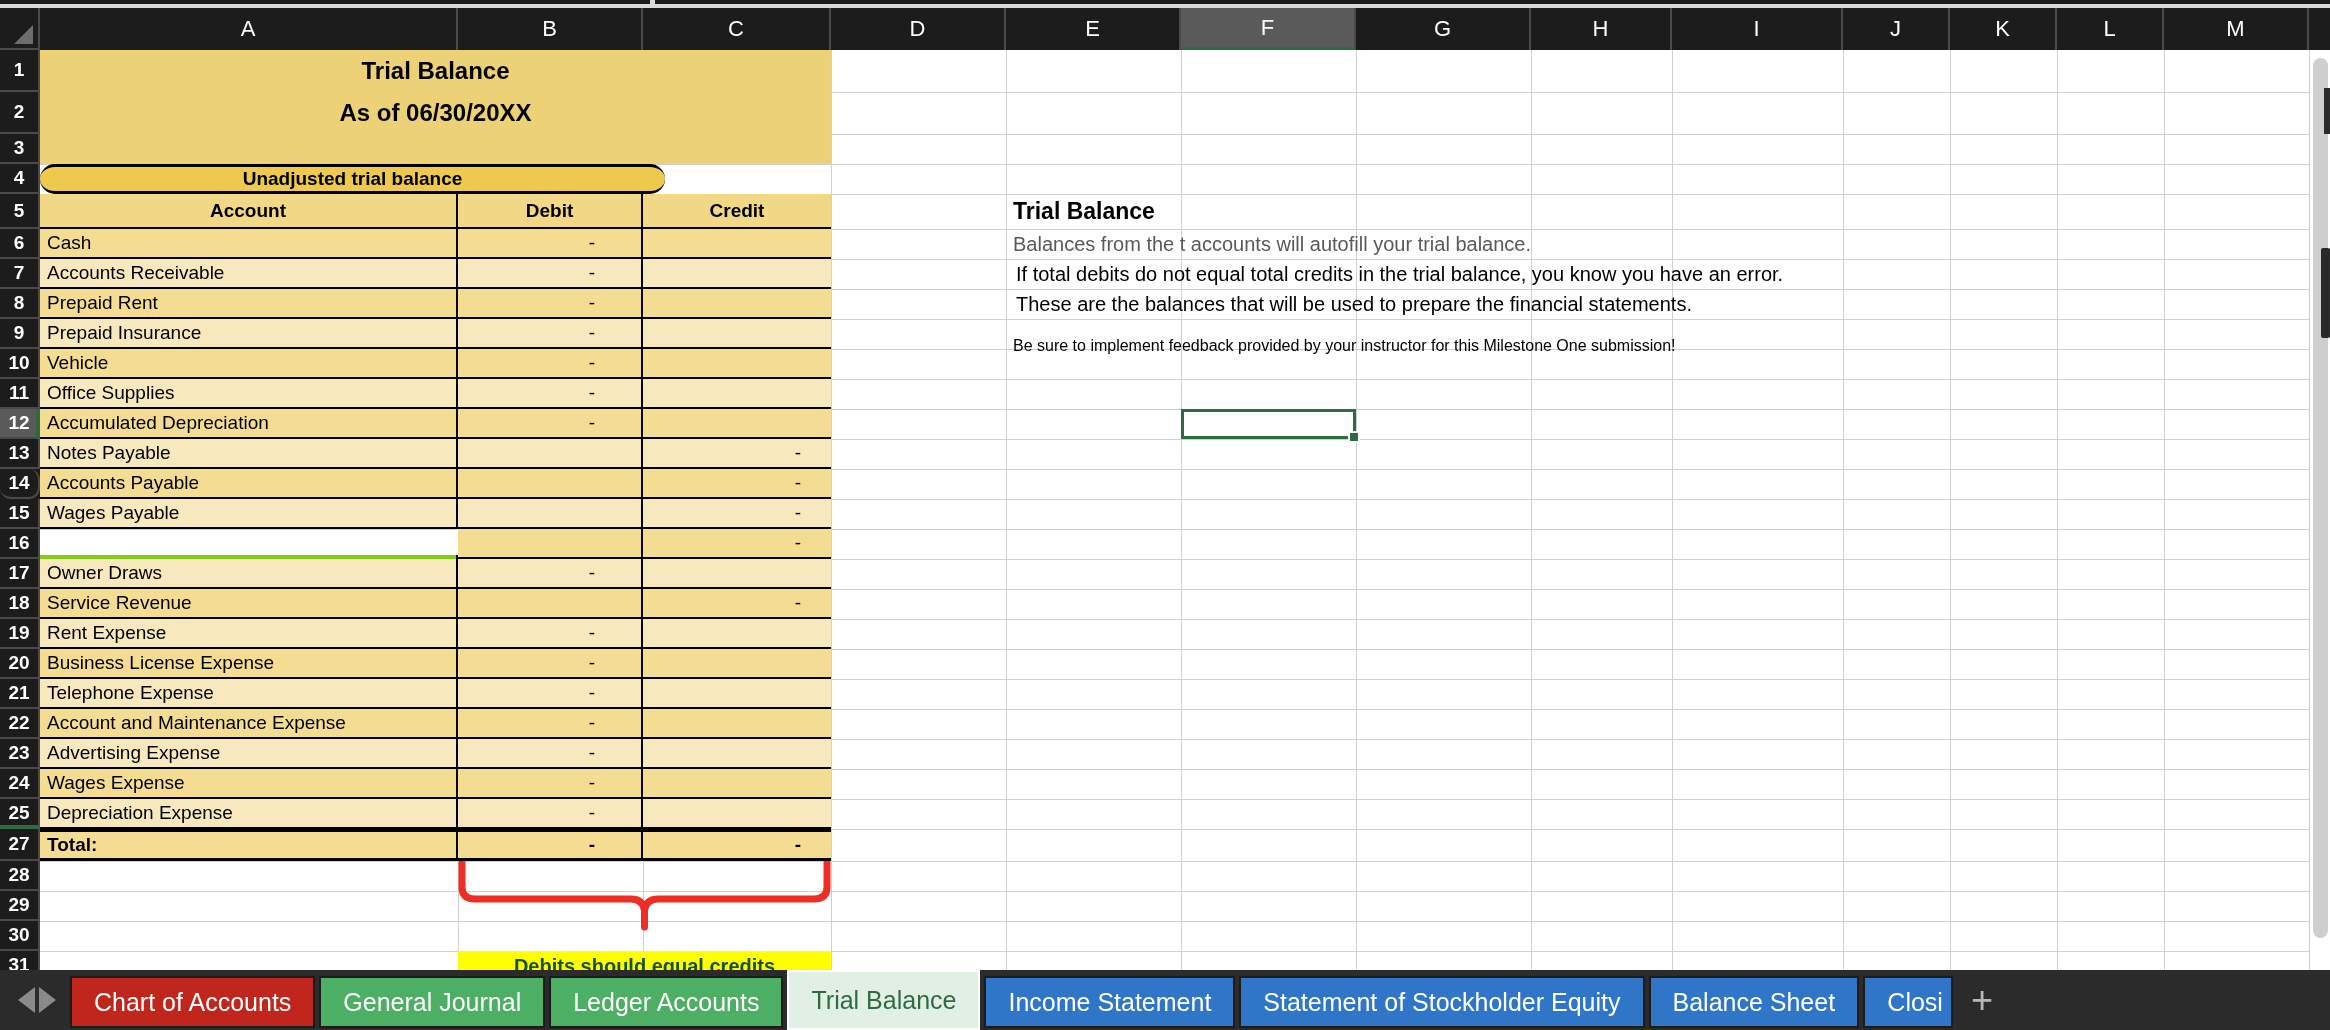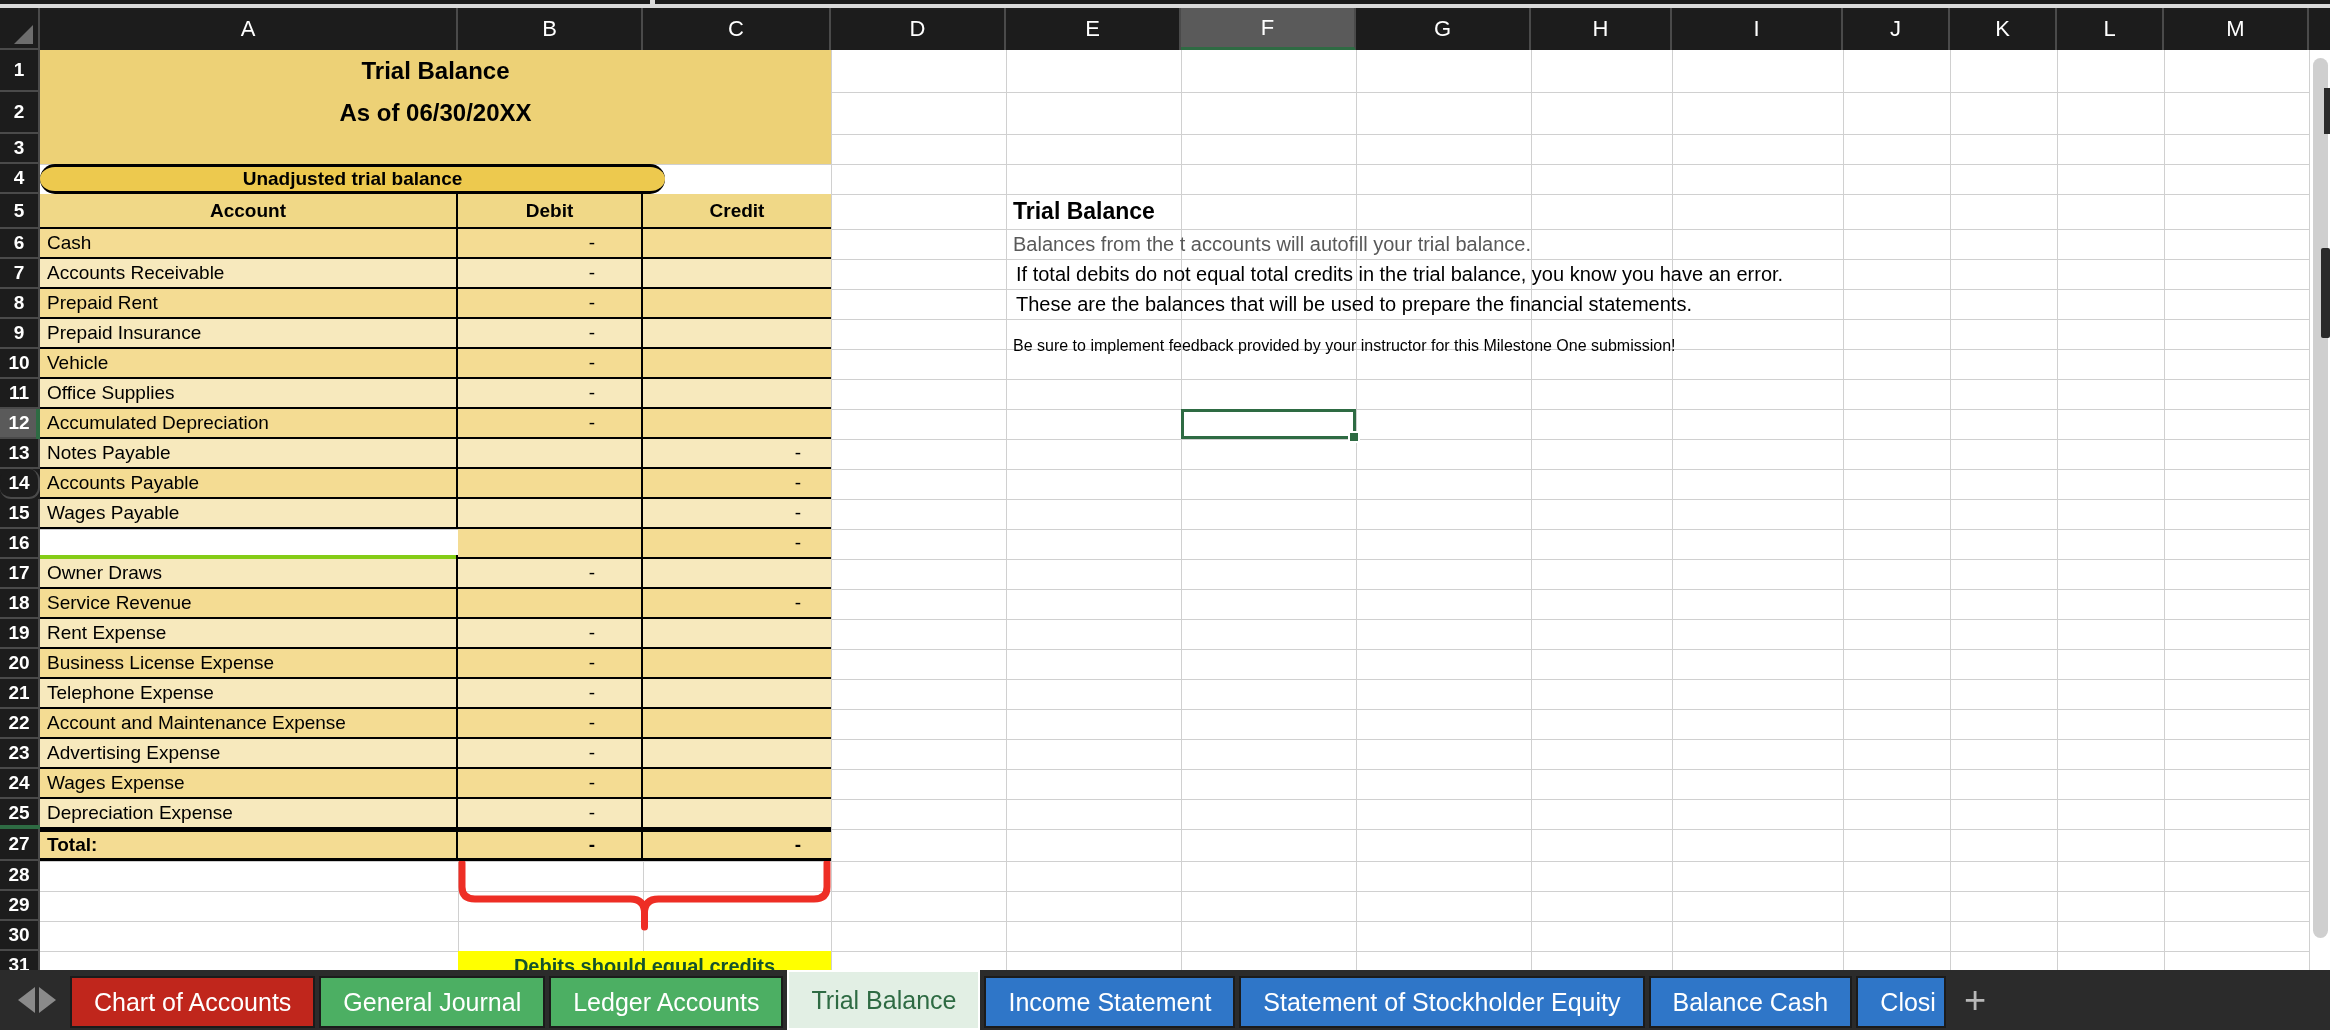--- a/index.html
+++ b/index.html
@@ -359,20 +359,20 @@
       <div class="navbtn left"></div>
       <div class="navbtn right"></div>
     </div>
     <div class="tabs" id="tabs">
         <div class="tab" style="background: rgb(192, 38, 28); color: rgb(255, 255, 255);">Chart of Accounts</div>
         <div class="tab" style="background: rgb(76, 175, 99); color: rgb(255, 255, 255);">General Journal</div>
         <div class="tab" style="background: rgb(76, 175, 99); color: rgb(255, 255, 255);">Ledger Accounts</div>
         <div class="tab active" style="background: rgb(226, 239, 228); color: rgb(46, 107, 67);">Trial Balance</div>
         <div class="tab" style="background: rgb(47, 118, 200); color: rgb(255, 255, 255);">Income Statement</div>
         <div class="tab" style="background: rgb(47, 118, 200); color: rgb(255, 255, 255);">Statement of Stockholder Equity</div>
-        <div class="tab" style="background: rgb(47, 118, 200); color: rgb(255, 255, 255);">Balance Cash</div>
+        <div class="tab" style="background: rgb(47, 118, 200); color: rgb(255, 255, 255);">Balance Sheet</div>
         <div class="tab clipped" style="background: rgb(47, 118, 200); color: rgb(255, 255, 255); width: 90px; padding: 0px 0px 0px 14px;">Closi</div>
       </div>
     <div class="plusbtn">+</div>
     <div class="tabend"></div>
   </div>
 
 </div>
 
 </body></html>

